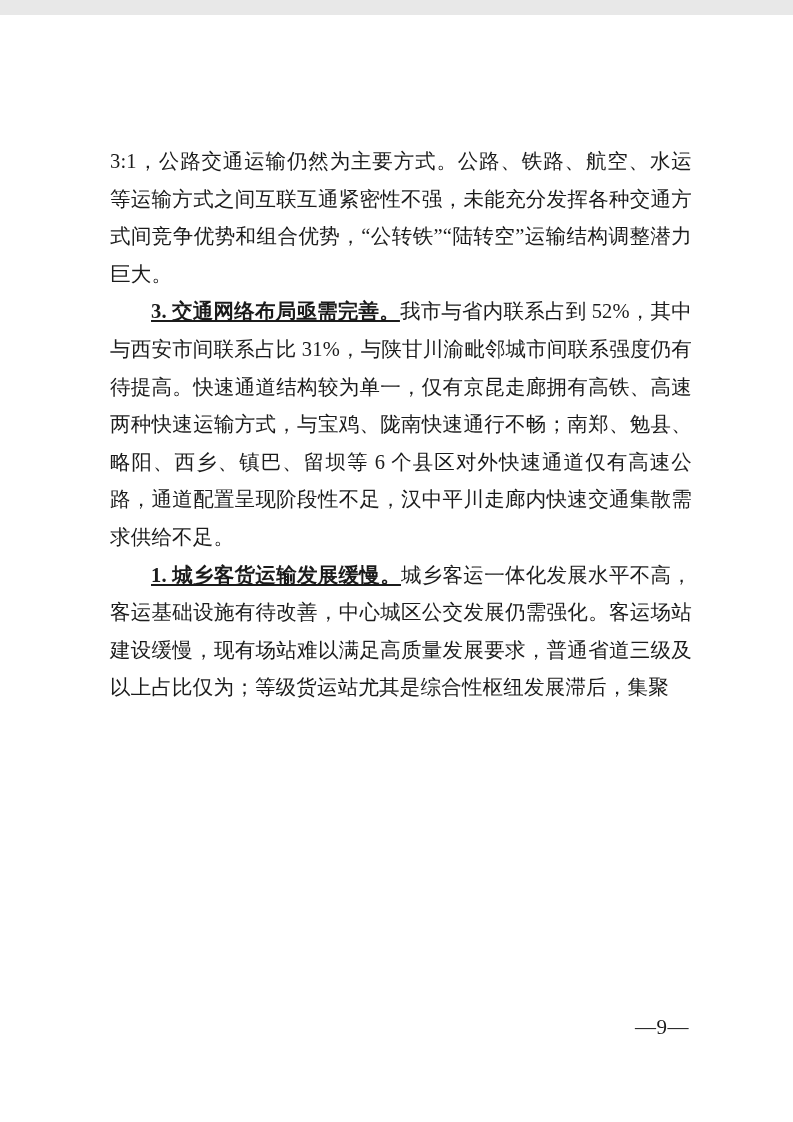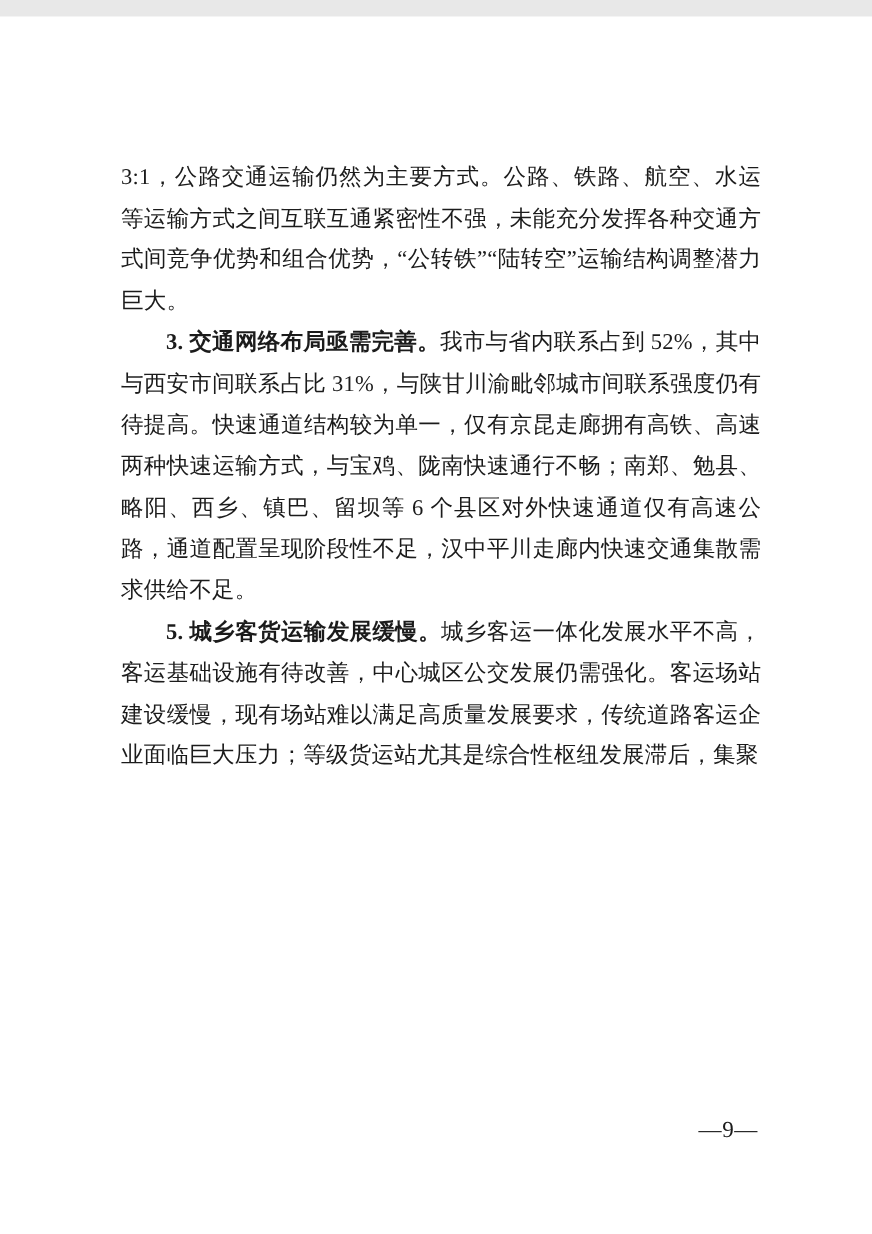--- a/index.html
+++ b/index.html
@@ -31,20 +31,21 @@
   .para {
     margin: 0;
     padding: 0;
     text-indent: 2em;
   }
   .para.no-indent {
     text-indent: 0;
   }
   .lead {
     font-weight: 700;
+    text-decoration: underline;
   }
   .page-number {
     position: absolute;
     top: 1000px;
     right: 104px;
     font-size: 21px;
     line-height: 24px;
     letter-spacing: 0.5px;
     color: #1b1b1b;
   }
@@ -53,18 +54,18 @@
 <body>
 
 <div class="page">
   <div class="text-block">
 
     <p class="para no-indent"><span>3:1，公路交通运输仍然为主要方式。公路、铁路、航空、水运等运输方式之间互联互通紧密性不强，未能充分发挥各种交通方式间竞争优势和组合优势，“公转铁”“陆转空”运输结构调整潜力巨大。</span></p>
 
     <p class="para"><span class="lead">3. 交通网络布局亟需完善。</span><span>我市与省内联系占到 52%，其中与西安市间联系占比 31%，与陕甘川渝毗邻城市间联系强度仍有待提高。快速通道结构较为单一，仅有京昆走廊拥有高铁、高速两种快速运输方式，与宝鸡、陇南快速通行不畅；南郑、勉县、略阳、西乡、镇巴、留坝等 6 个县区对外快速通道仅有高速公路，通道配置呈现阶段性不足，汉中平川走廊内快速交通集散需求供给不足。</span></p>
 
 
-    <p class="para"><span class="lead">5. 城乡客货运输发展缓慢。</span><span>城乡客运一体化发展水平不高，客运基础设施有待改善，中心城区公交发展仍需强化。客运场站建设缓慢，现有场站难以满足高质量发展要求，传统道路客运企业面临巨大压力；等级货运站尤其是综合性枢纽发展滞后，集聚</span></p>
+    <p class="para"><span class="lead">1. 城乡客货运输发展缓慢。</span><span>城乡客运一体化发展水平不高，客运基础设施有待改善，中心城区公交发展仍需强化。客运场站建设缓慢，现有场站难以满足高质量发展要求，普通省道三级及以上占比仅为；等级货运站尤其是综合性枢纽发展滞后，集聚</span></p>
 
   </div>
 
   <div class="page-number">—9—</div>
 </div>
 
 </body></html>

